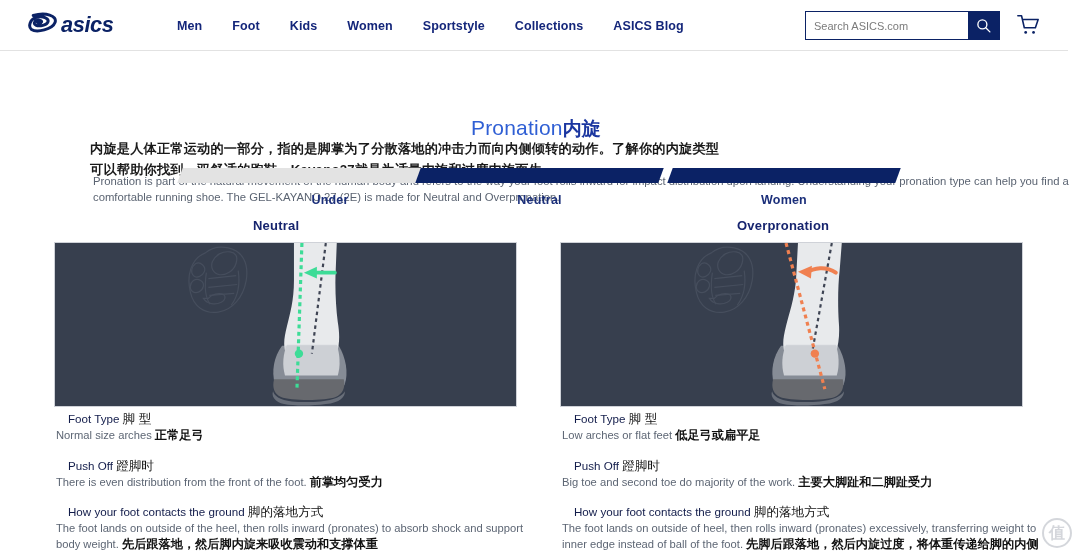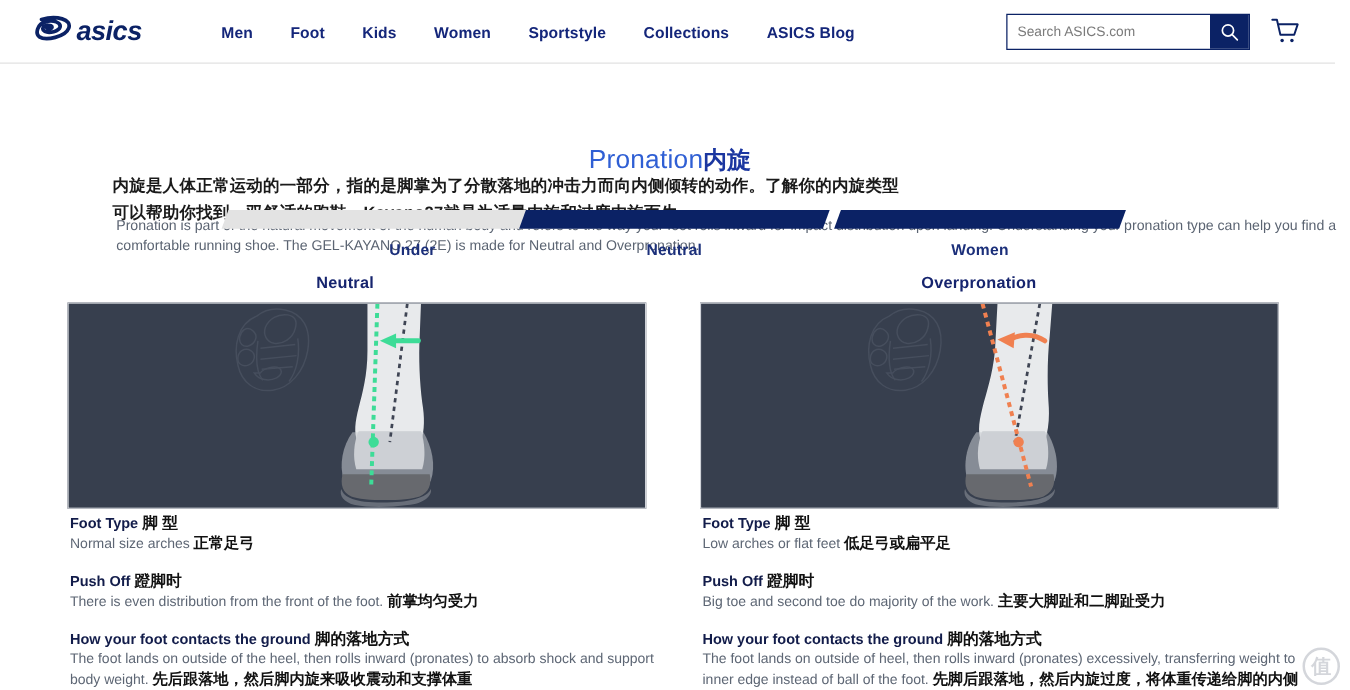--- a/index.html
+++ b/index.html
@@ -142,22 +142,22 @@
   .panel svg { display: block; width: 100%; height: 100%; }
 
   
   .textcol { position: absolute; top: 411px; width: 485px; }
   #text-left  { left: 56px; }
   #text-right { left: 562px; }
 
   .blk { margin-bottom: 9px; }
   .blk:last-child { margin-bottom: 0; }
   .blk-title {
-    font-size: 11.6px; font-weight: bold; color: #121c4a;
-    line-height: 15px; margin-bottom: 1px;
+    font-size: 11.6px; font-weight: normal; color: #121c4a;
+    line-height: 15px; margin-bottom: 1px; margin-left: 12px;
   }
   .blk-title .cn { color: #111; font-size: 12.6px; }
   .blk-body {
     font-size: 11.2px; color: #5d6674; line-height: 15.5px;
   }
   .blk-body .cn { color: #111; font-weight: bold; font-size: 12.2px; }
   .gap-lg { margin-top: 14px; }
 
   
   #watermark {

